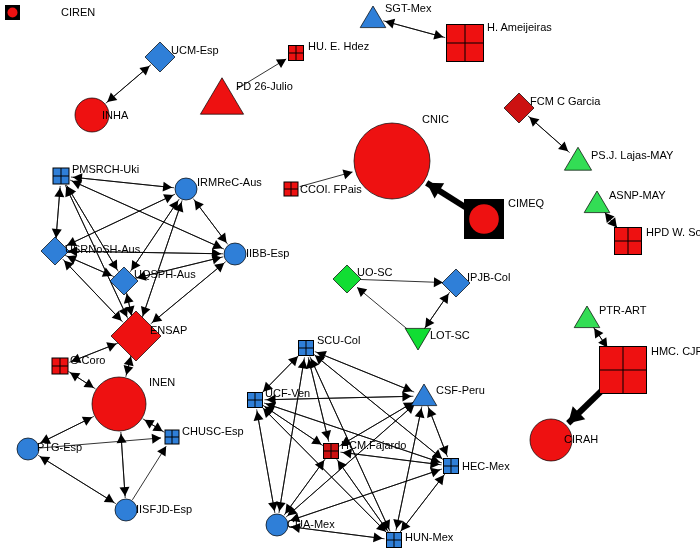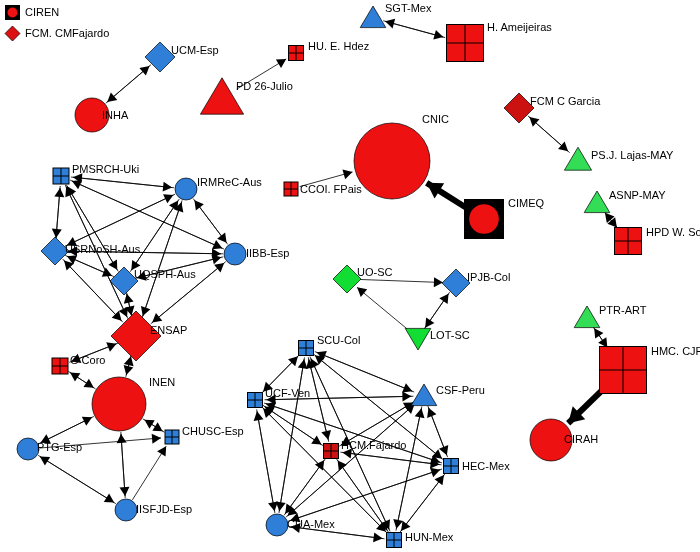--- a/index.html
+++ b/index.html
@@ -1,20 +1,20 @@
 <!DOCTYPE html>
 <html><head>
 <meta charset="utf-8">
 <style>
   html,body{margin:0;padding:0;background:#ffffff;}
   body{width:700px;height:552px;overflow:hidden;font-family:"Liberation Sans",sans-serif;}
   #stage{position:relative;width:700px;height:552px;background:#fff;}
   svg#net{position:absolute;left:0;top:0;width:700px;height:552px;}
   .nlabel{font-family:"Liberation Sans",sans-serif;font-size:11px;fill:#000;}
-  .legend-item{display:flex;align-items:center;height:20px;margin:0 0 1px 0;}
+  .legend-item{display:flex;align-items:center;height:20px;margin:0 0 1px 0;gap:36px;}
   #legend{position:absolute;left:4px;top:2px;width:160px;}
   .legend-txt{font-size:11px;color:#000;margin-left:4px;font-family:"Liberation Sans",sans-serif;white-space:nowrap;}
   .lic{width:17px;height:17px;position:relative;flex:0 0 17px;}
 </style>
 </head>
 <body>
 
 <div id="stage">
 
   <svg id="net" viewBox="0 0 700 552" xmlns="http://www.w3.org/2000/svg">
@@ -628,23 +628,15 @@
   <div id="legend">
       <div class="legend-item">
         <div class="lic"><svg width="17" height="17" viewBox="0 0 17 17">
             <g>
               <rect x="1" y="1" width="15" height="15" fill="#000"></rect>
               <circle cx="8.5" cy="8.5" r="5" fill="#ee1111"></circle>
             </g>
           </svg></div>
         <span class="legend-txt">CIREN</span>
       </div>
-      <div class="legend-item">
-        <div class="lic"><svg width="17" height="17" viewBox="0 0 17 17">
-            <g>
-              <polygon points="8.5,1 16,8.5 8.5,16 1,8.5" fill="#dd1111" stroke="#000" stroke-width="0.7"></polygon>
-            </g>
-          </svg></div>
-        <span class="legend-txt">FCM. CMFajardo</span>
-      </div>
     </div>
 
 </div>
 
 </body></html>

